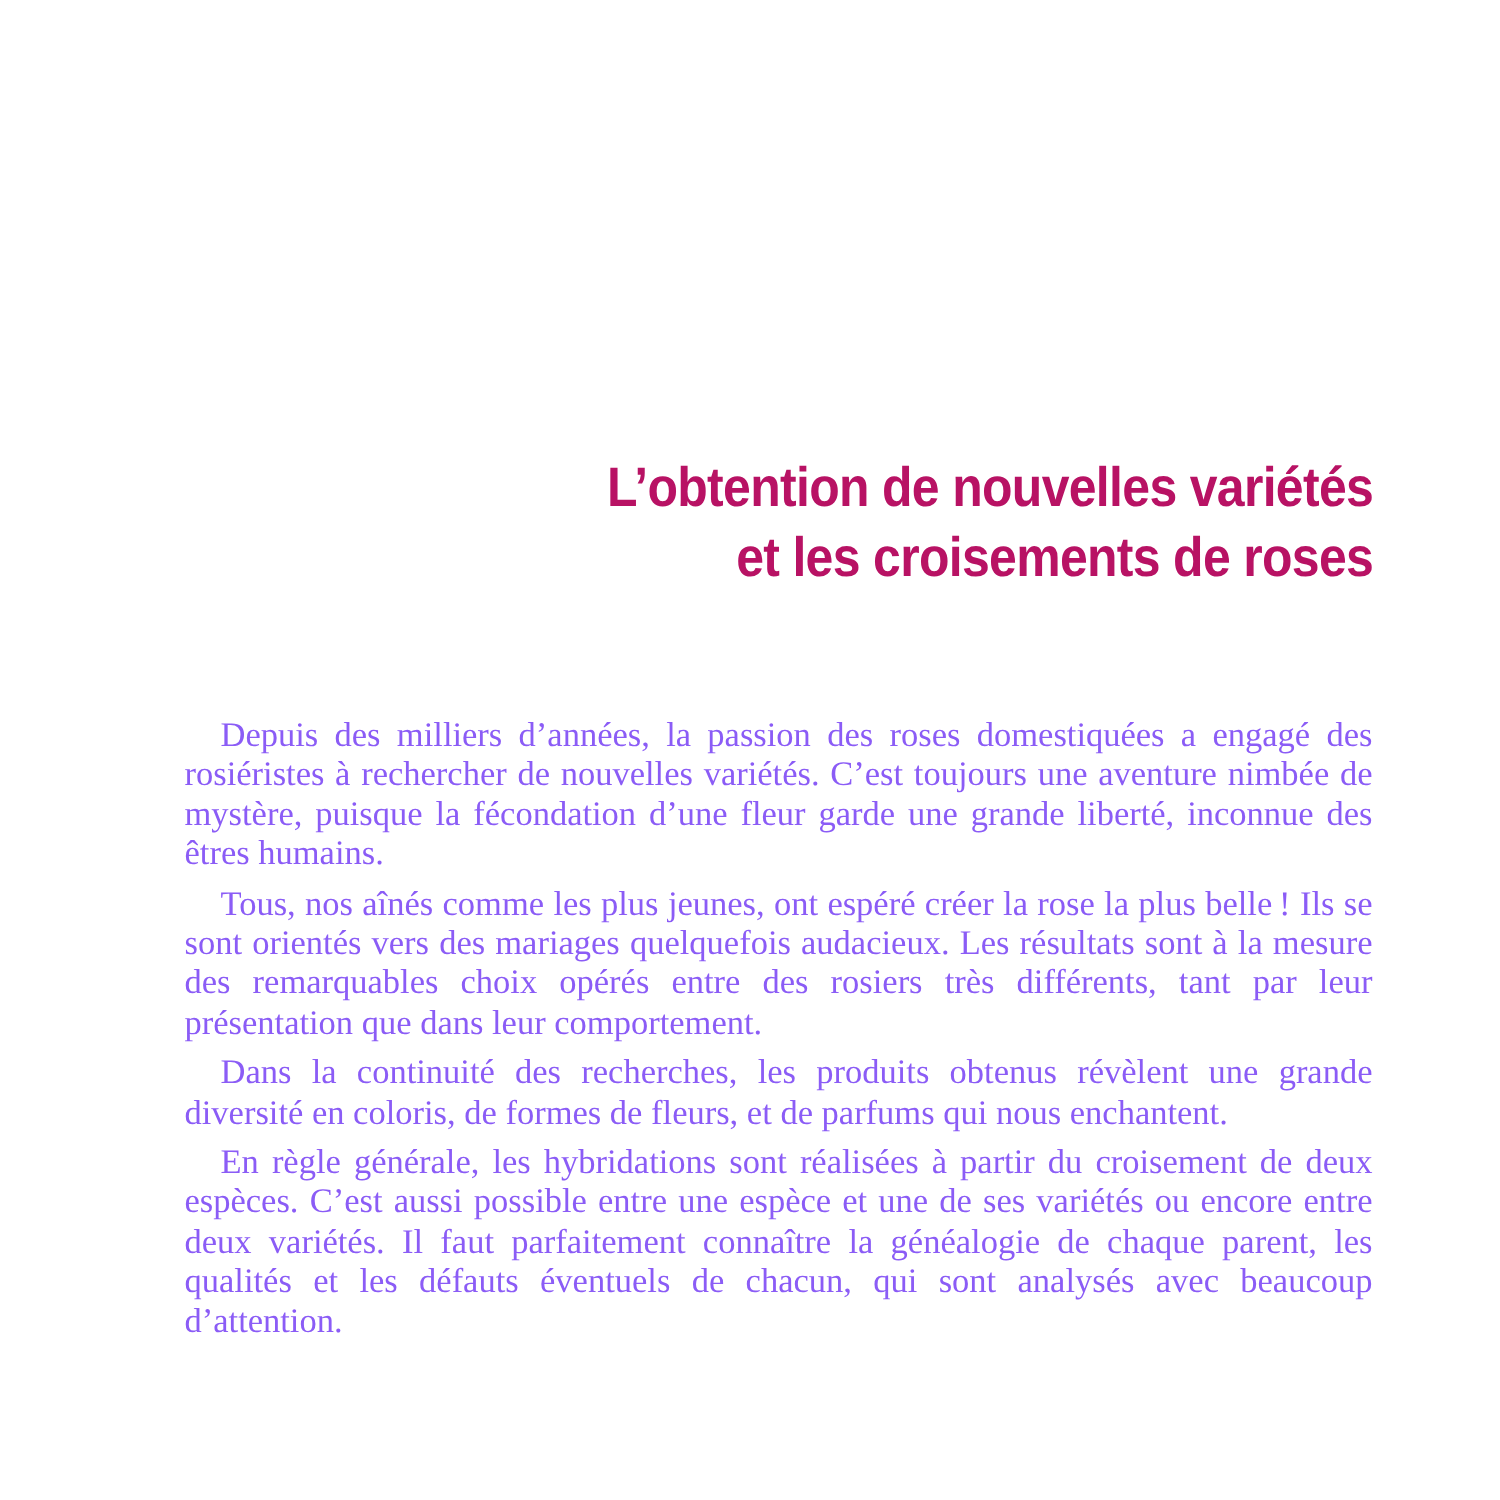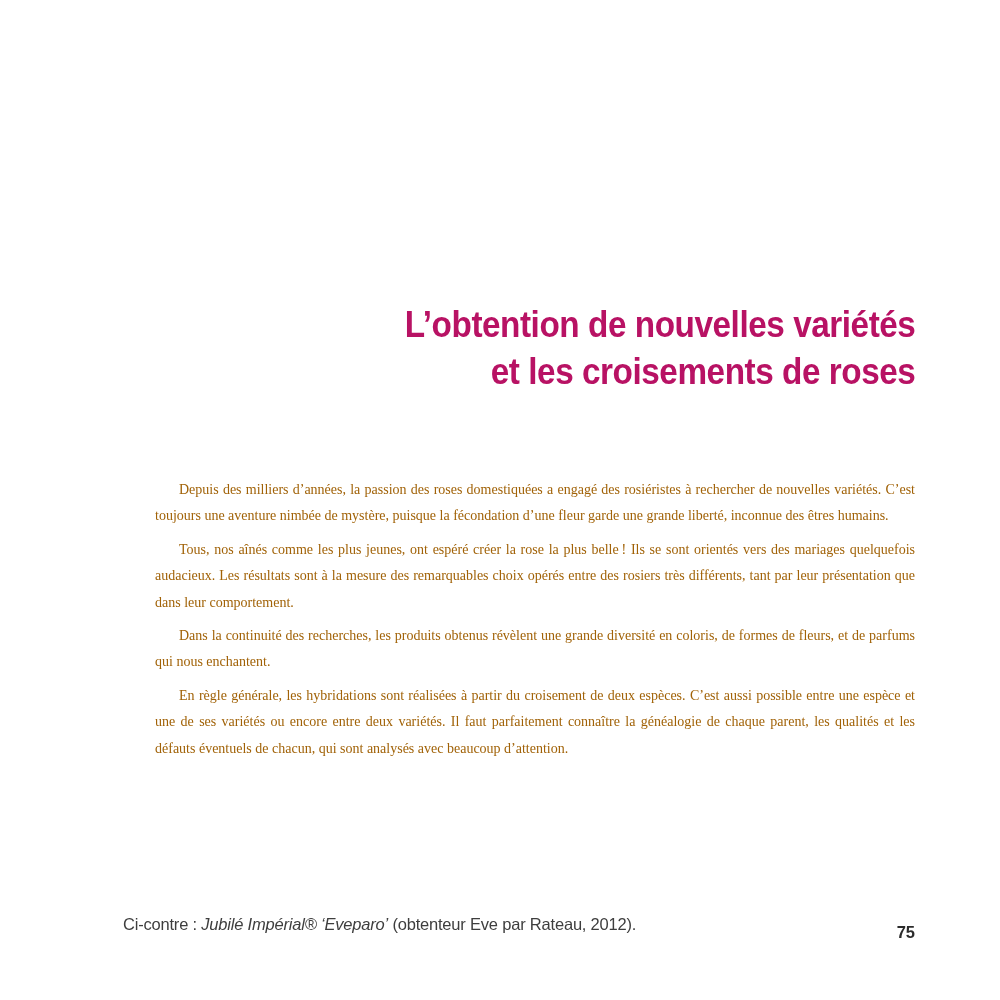--- a/index.html
+++ b/index.html
@@ -30,26 +30,25 @@
     transform: scaleX(0.9);
     transform-origin: 100% 50%;
     white-space: nowrap;
   }
   .body-text {
     position: absolute;
     top: 477px;
     left: 123px;
     right: 123px;
     font-family: "Liberation Serif", serif;
-    font-size: 14px;
+    font-size: 23px;
     line-height: 26.4px;
-    color: #a16207;
+    color: #8b5cf6;
     text-align: justify;
     hyphens: none;
-    margin-left: 32px;
   }
   .body-text p {
     margin: 0 0 7px 0;
     text-indent: 24px;
   }
   .body-text p.justify-last {
     text-align-last: justify;
   }
   .footer {
     position: absolute;
@@ -87,20 +86,14 @@
     <span>et les croisements de roses</span>
   </h1>
 
   <div class="body-text">
     <p>Depuis des milliers d’années, la passion des roses domestiquées a engagé des rosiéristes à rechercher de nouvelles variétés. C’est toujours une aventure nimbée de mystère, puisque la fécondation d’une fleur garde une grande liberté, inconnue des êtres humains.</p>
     <p>Tous, nos aînés comme les plus jeunes, ont espéré créer la rose la plus belle ! Ils se sont orientés vers des mariages quelquefois audacieux. Les résultats sont à la mesure des remarquables choix opérés entre des rosiers très différents, tant par leur présentation que dans leur comportement.</p>
     <p>Dans la continuité des recherches, les produits obtenus révèlent une grande diversité en coloris, de formes de fleurs, et de parfums qui nous enchantent.</p>
     <p>En règle générale, les hybridations sont réalisées à partir du croisement de deux espèces. C’est aussi possible entre une espèce et une de ses variétés ou encore entre deux variétés. Il faut parfaitement connaître la généalogie de chaque parent, les qualités et les défauts éventuels de chacun, qui sont analysés avec beaucoup d’attention.</p>
   </div>
 
-  <div class="footer">
-    <div class="caption">
-      <span>Ci-contre : </span><span class="italic">Jubilé Impérial® ‘Eveparo’</span><span> (obtenteur Eve par Rateau, 2012).</span>
-    </div>
-    <div class="page-number">75</div>
-  </div>
 
 </div>
 
 </body></html>

